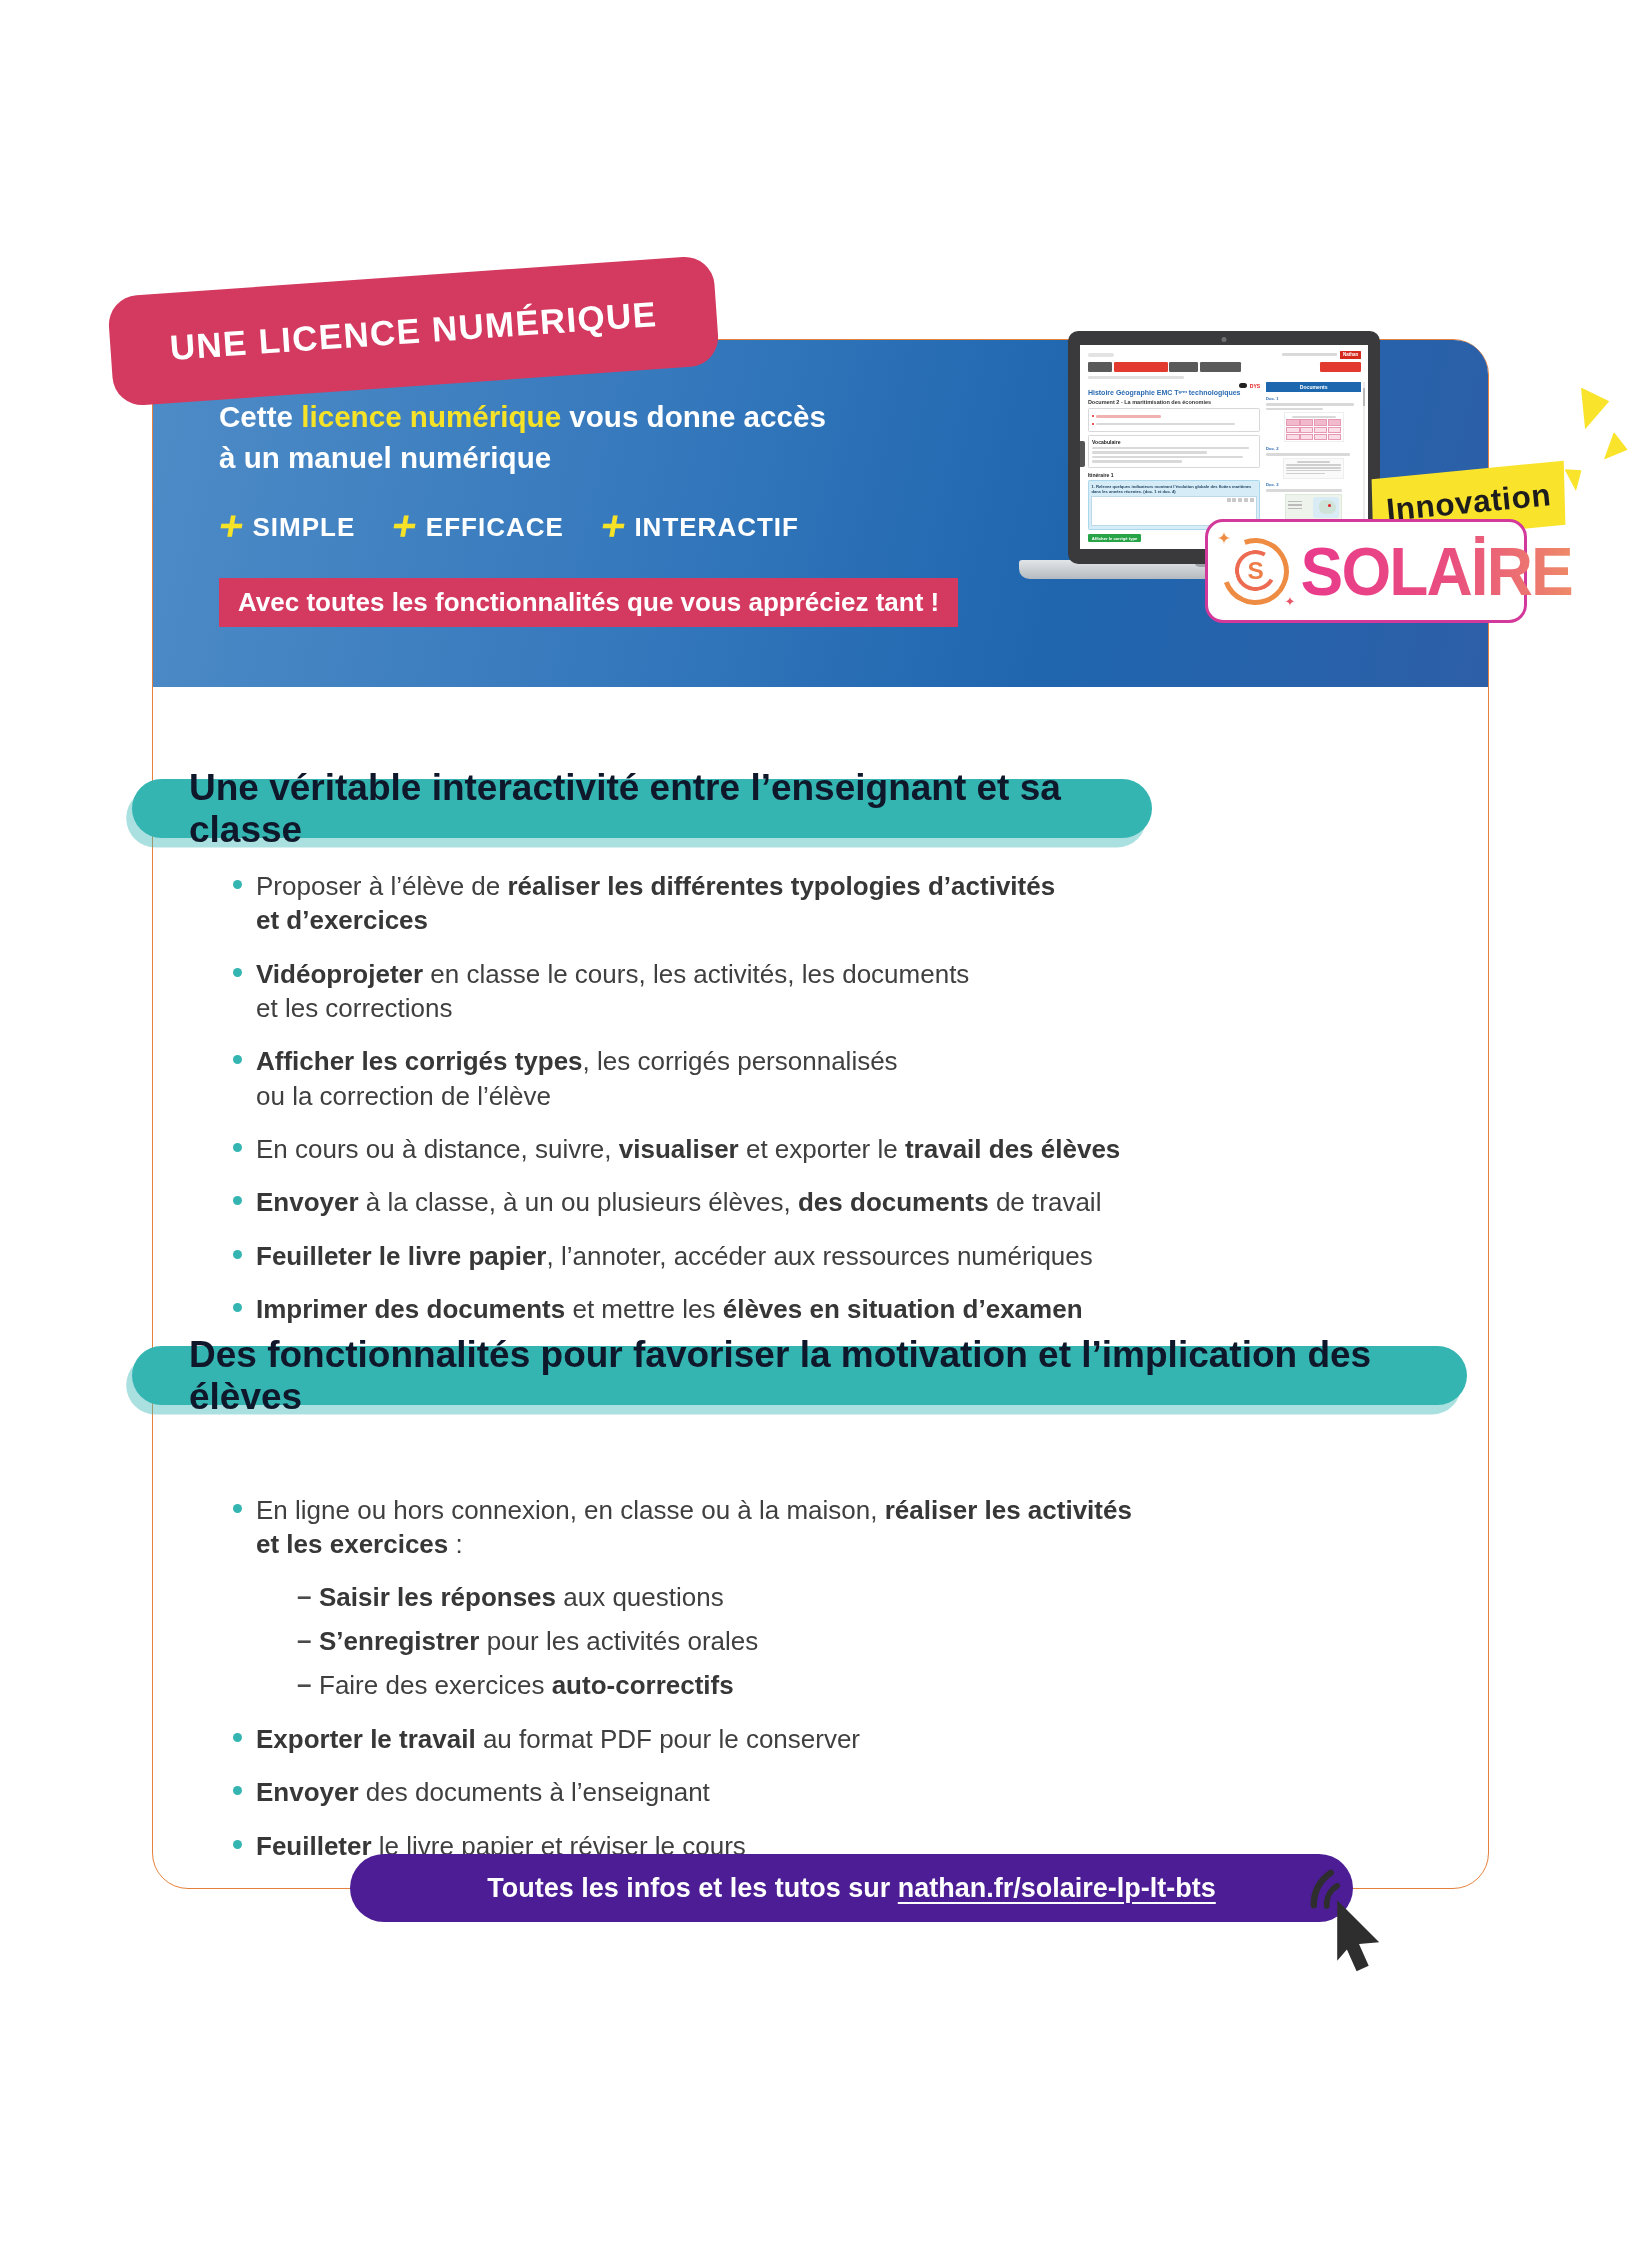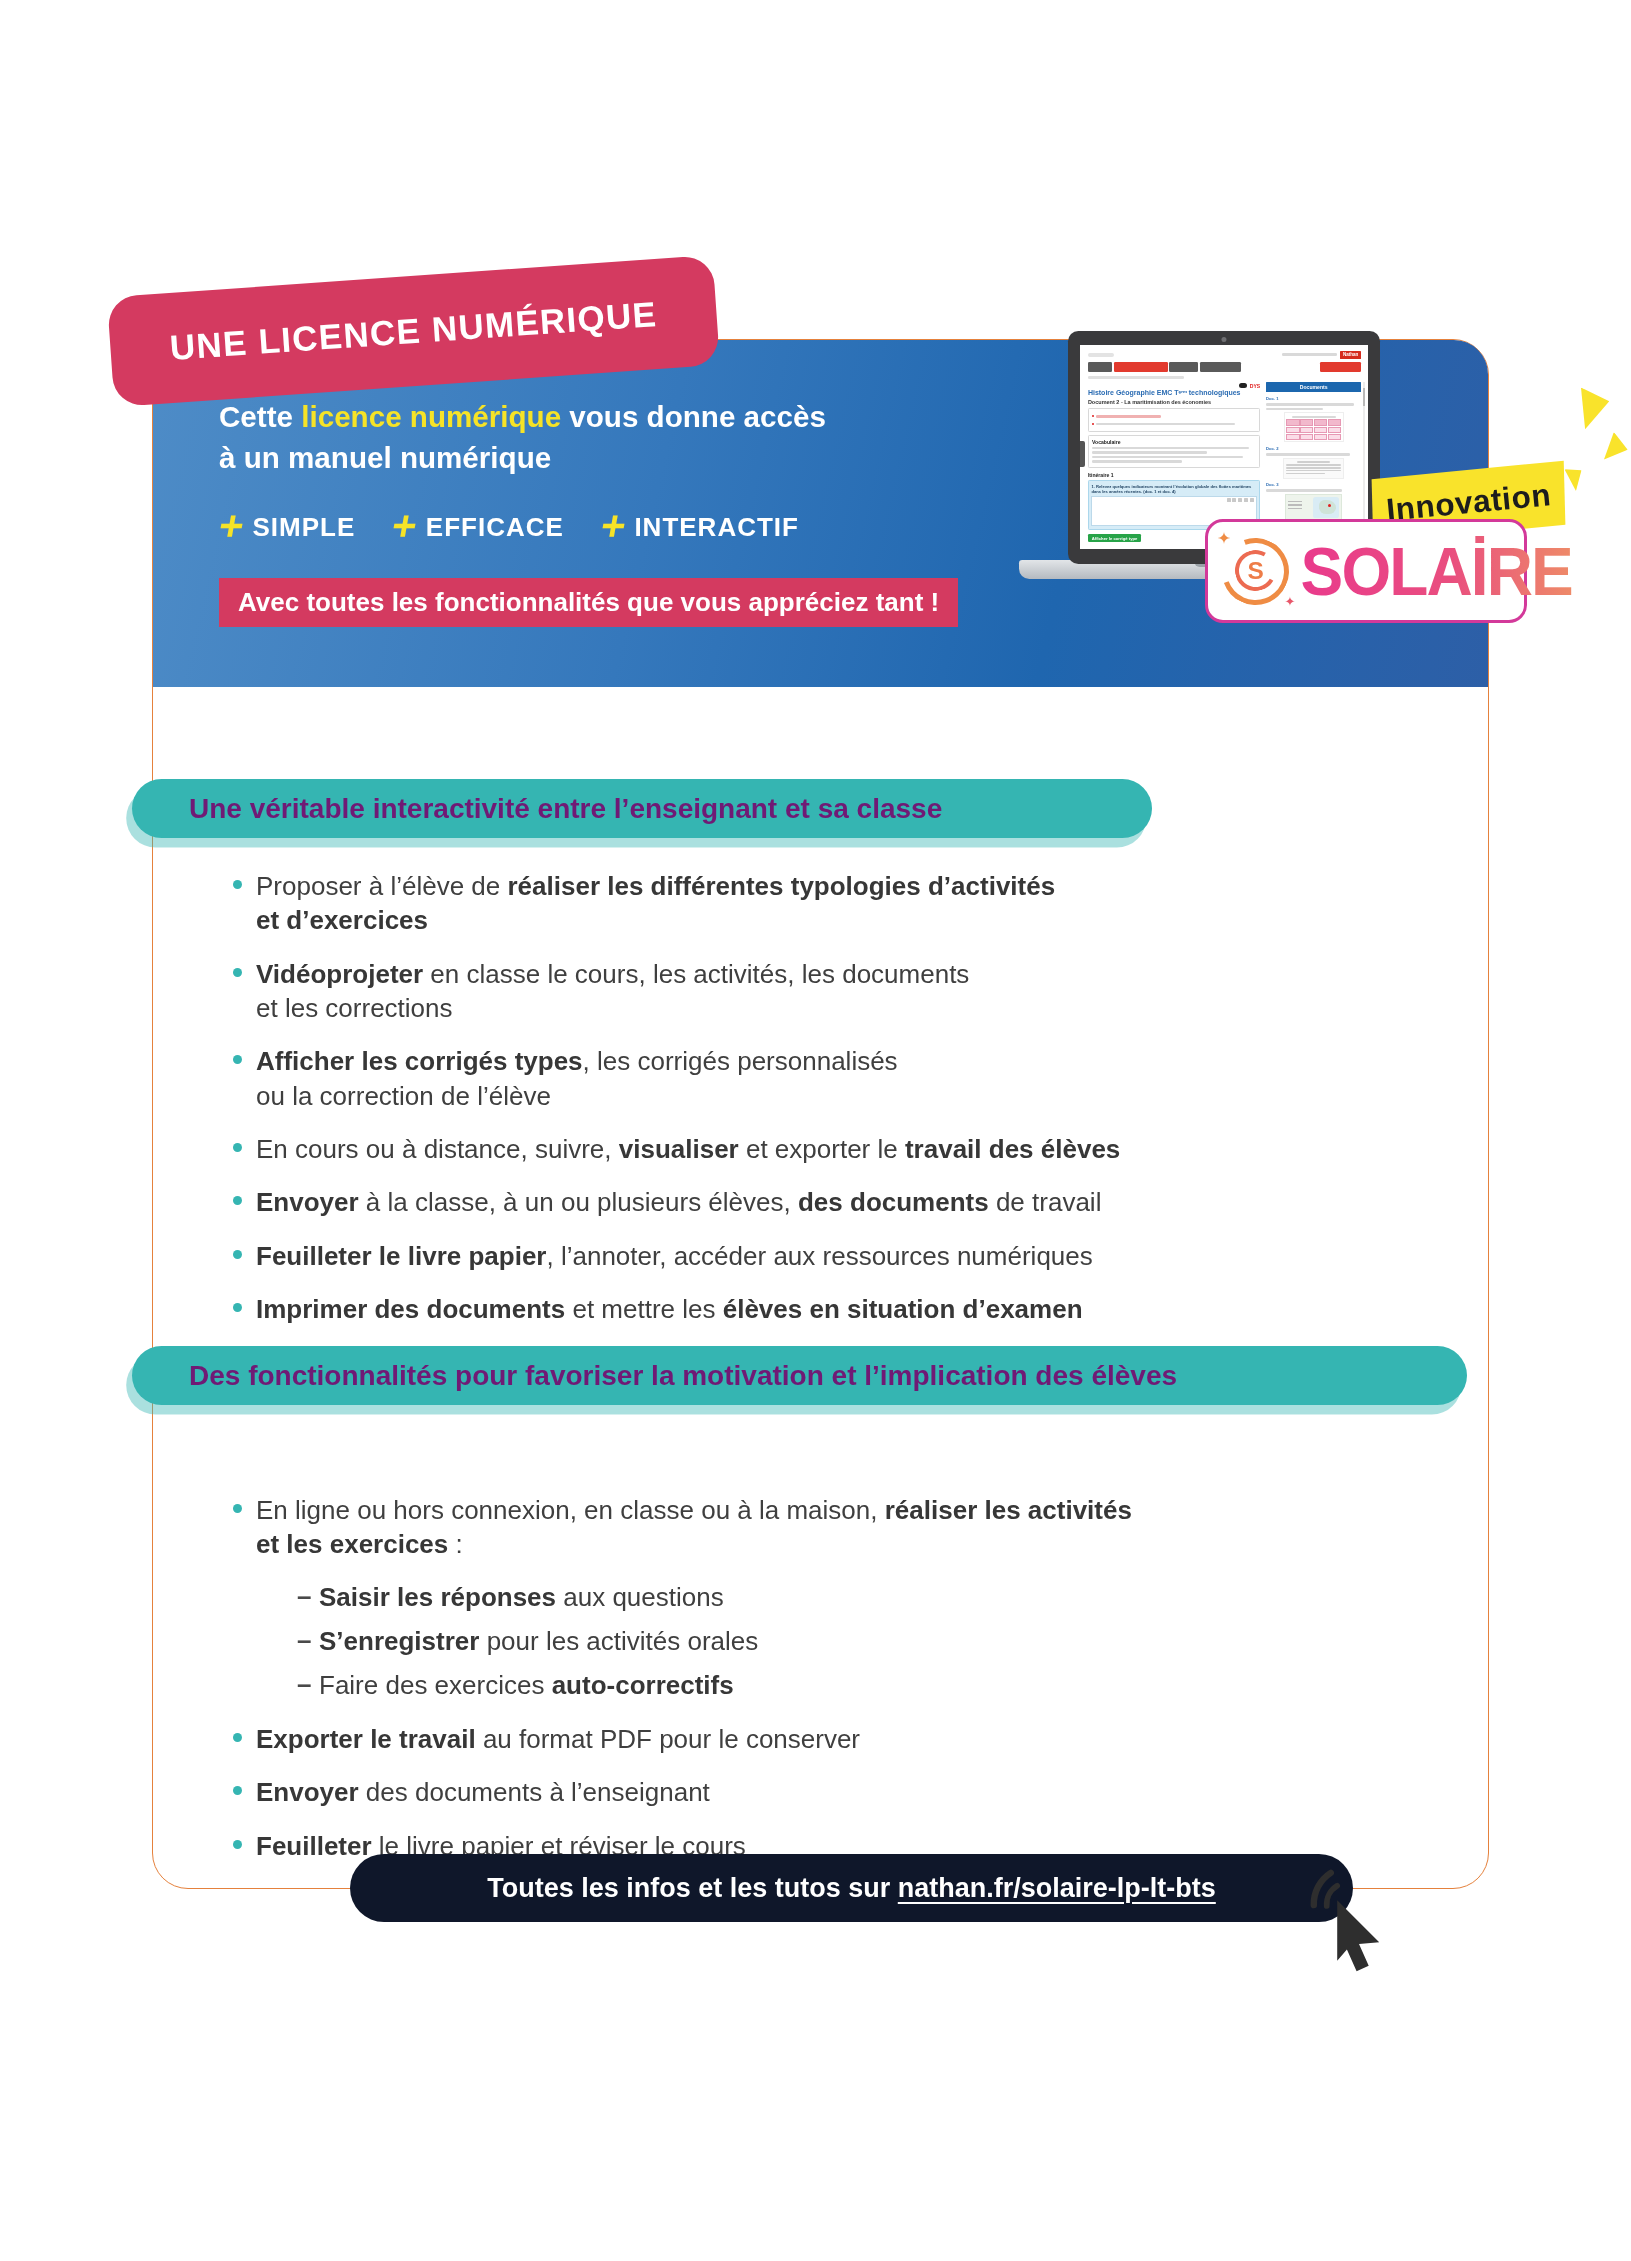--- a/index.html
+++ b/index.html
@@ -133,41 +133,41 @@
   .st2{right:-3.9px;bottom:-1.3px;font-size:13px;color:#e8576a;}
   .sol-word{font-size:64px;font-weight:800;letter-spacing:-1.9px;margin-left:9px;
     transform:scaleY(1.08);
     background:linear-gradient(90deg,#e93a8c 0%,#e94e7f 55%,#ee8a68 100%);
     -webkit-background-clip:text;background-clip:text;color:transparent;}
 
   
   .tealpill{position:absolute;background:#35b5b2;border-radius:29.6px;height:59px;z-index:4;
     display:flex;align-items:center;padding-left:57px;box-sizing:border-box;
     box-shadow:-5.8px 9.6px 0 rgba(53,181,178,.42);}
-  .tealpill span{color:#701a75;font-size:28px;font-weight:800;}
+  .tealpill span{color:#0f172a;font-size:37px;font-weight:800;}
   .pill1{left:132px;top:779px;width:1020px;}
   .pill2{left:132px;top:1346px;width:1335px;}
 
   
   .list{position:absolute;z-index:3;font-size:26px;color:#3f3f3f;}
   .list1{left:233px;top:869px;width:1079px;}
   .list2{left:233px;top:1445px;width:1182px;margin-top:48px;}
   .li{display:flex;margin-bottom:19px;}
   .li .dot{flex:0 0 23px;padding-top:11px;}
   .li .dot i{display:block;width:9px;height:9px;border-radius:50%;background:#35b5b2;}
   .li-t{line-height:1.32;}
   .li-t b{color:#373737;}
   .sub{display:flex;margin:0 0 10.3px 64px;}
   .sub .dash{flex:0 0 22px;font-weight:700;color:#4a4a4a;}
   .sub .li-t{line-height:1.3;}
   .gap-after-subs{height:9px;}
 
   
   .footer{position:absolute;left:350px;top:1854px;width:1003px;height:68px;z-index:9;
-    background:#0f172a;border-radius:34px;display:flex;align-items:center;
+    background:#4c1d95;border-radius:34px;display:flex;align-items:center;
     justify-content:center;}
   .footer span{color:#fff;font-size:27px;font-weight:800;}
   .footer a{color:#fff;text-decoration:underline;text-decoration-thickness:1.9px;
     text-underline-offset:5.1px;}
   .cursor{position:absolute;left:1308px;top:1868px;z-index:10;}
 </style>
 </head>
 <body>
 
 <div class="ribbon">

